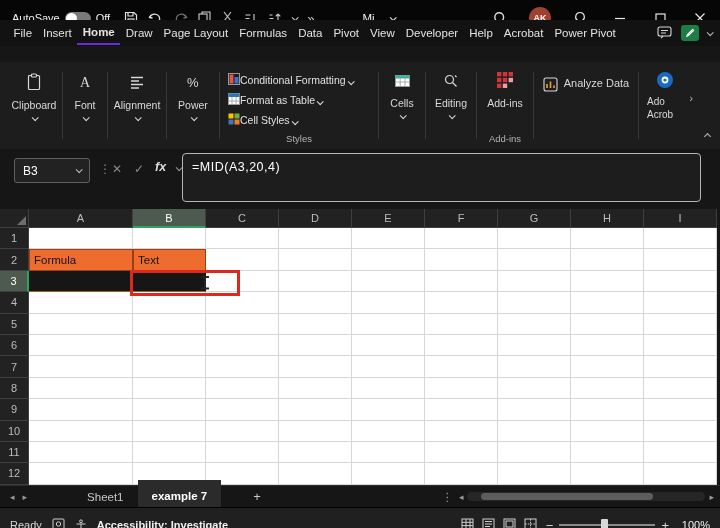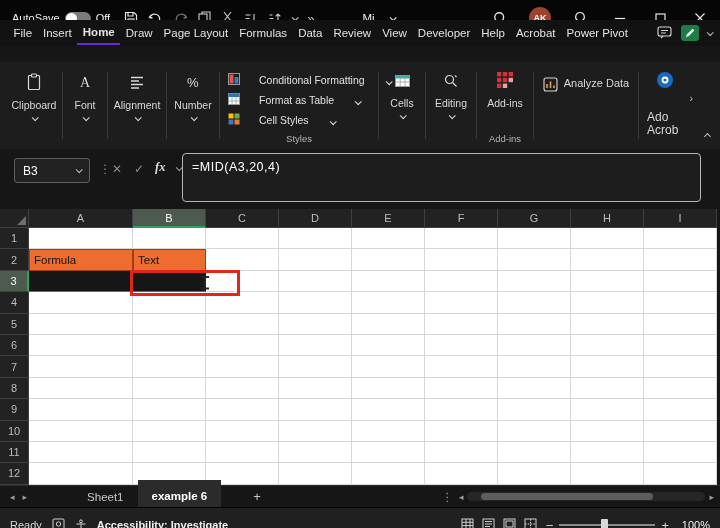--- a/index.html
+++ b/index.html
@@ -31,39 +31,39 @@
 
   
   .ribbon { position:absolute; top:62px; left:0; width:720px; height:87px; background:#1d1d1d; display:flex; align-items:stretch; padding:0 6px; }
   .rsep { width:1px; background:#383838; margin:10px 0; }
   .rgroup { display:flex; flex-direction:column; align-items:center; padding-top:11px; color:#d8d8d8; font-size:10.5px; }
   .rgroup .glabel { margin-top:6px; white-space:nowrap; }
   .rgroup .chev { margin-top:5px; }
   .g-clipboard{width:56px}.g-font{width:44px}.g-align{width:58px}.g-number{width:52px}
   .g-cells{width:46px}.g-editing{width:50px}
   .g-styles { width:158px; align-items:flex-start; padding:8px 6px 0 8px; position:relative; }
-  .styles-row { display:flex; align-items:center; gap:19px; height:20px; font-size:10.5px; color:#e0e0e0; white-space:nowrap; }
+  .styles-row { display:flex; align-items:center; gap:0; height:20px; font-size:10.5px; color:#e0e0e0; white-space:nowrap; }
   .styles-row .chev { margin-left:2px; }
   .group-bottom-label { position:absolute; bottom:5px; left:0; right:0; text-align:center; font-size:9.5px; color:#b5b5b5; }
   .g-addins { width:56px; position:relative; padding-top:9px; }
   .g-analyze { width:104px; flex-direction:row; align-items:flex-start; justify-content:center; gap:6px; padding-top:15px; font-size:11px; }
   .g-acrobat { width:52px; position:relative; padding-top:9px; }
-  .acro-lines { margin-top:20px; font-size:12px; line-height:13px; text-align:left; width:100%; padding-left:8px; }
+  .acro-lines { margin-top:4px; font-size:10px; line-height:13px; text-align:left; width:100%; padding-left:8px; }
   .acro-expander { position:absolute; right:-2px; top:30px; color:#bdbdbd; }
   .ribbon-collapse { position:absolute; right:10px; bottom:6px; color:#bdbdbd; }
   .ribbon-collapse .chev { transform:rotate(225deg); }
 
   
   .formulabar { position:absolute; top:149px; left:0; width:720px; height:60px; background:#161616; }
   .namebox { position:absolute; left:14px; top:9px; width:76px; height:25px; background:#222; border:1px solid #5e5e5e; border-radius:3px; color:#fff; font-size:12px; display:flex; align-items:center; padding:4px 8px; }
   .namebox .chev { margin-left:auto; color:#bdbdbd; }
   .fb-dots { position:absolute; left:99px; top:13px; color:#8a8a8a; font-size:12px; }
   .fb-cancel { position:absolute; left:112px; top:13px; color:#8a8a8a; font-size:12px; }
   .fb-enter { position:absolute; left:134px; top:13px; color:#8a8a8a; font-size:12px; }
-  .fb-fx { position:absolute; left:155px; top:11px; color:#dcdcdc; font-size:12.5px; font-style:italic; font-weight:bold;font-family:Liberation Serif, serif; }
+  .fb-fx { position:absolute; left:155px; top:11px; color:#dcdcdc; font-size:12.5px; font-style:italic; font-weight:bold; }
   .fb-chev { position:absolute; left:176px; top:17px; color:#9a9a9a; }
   .formula-box { position:absolute; left:182px; top:4px; width:519px; height:49px; background:#1d1d1d; border:1px solid #b5b5b5; border-radius:4px; color:#fff; font-size:12.5px; padding:6px 9px; letter-spacing:0.5px; }
 
   
   .grid { position:absolute; top:209px; left:0; width:717px; height:276px; display:grid;
           grid-template-columns:29px 104px repeat(8,73px); grid-template-rows:19px repeat(12,21.4px); background:#161616; }
   .corner { background:#222; border-right:1px solid #3f3f3f; border-bottom:1px solid #3f3f3f; position:relative; }
   .corner::after { content:""; position:absolute; right:2px; bottom:2px; border-style:solid; border-width:0 0 9px 9px; border-color:transparent transparent #6d6d6d transparent; }
   .col-header, .row-header { background:#222; color:#bdbdbd; font-size:11px; display:flex; align-items:center; justify-content:center; border-right:1px solid #3f3f3f; border-bottom:1px solid #3f3f3f; }
   .col-header.sel { background:#4d5a50; color:#fff; border-bottom:2px solid #2EA35C; }
@@ -201,21 +201,21 @@
 
   <div class="menubar">
     <div class="menu-items">
         <span class="menu-item">File</span>
         <span class="menu-item">Insert</span>
         <span class="menu-item active">Home</span>
         <span class="menu-item">Draw</span>
         <span class="menu-item">Page Layout</span>
         <span class="menu-item">Formulas</span>
         <span class="menu-item">Data</span>
-        <span class="menu-item">Review</span>
+        <span class="menu-item">Pivot</span>
         <span class="menu-item">View</span>
         <span class="menu-item">Developer</span>
         <span class="menu-item">Help</span>
         <span class="menu-item">Acrobat</span>
         <span class="menu-item">Power Pivot</span>
       </div>
     <div class="menu-icons">
       <span class="icon">
         <svg width="16" height="14" viewBox="0 0 16 14" fill="none" stroke="#d8d8d8" stroke-width="1.1">
             <rect x="1" y="1" width="13" height="9" rx="2"></rect>
@@ -267,21 +267,21 @@
       <span class="chev"></span>
     </div>
     <div class="rsep"></div>
 
     <div class="rgroup g-number">
       <span>
         <svg width="16" height="18" viewBox="0 0 16 18">
             <text x="2" y="14" fill="#d8d8d8" font-size="13">%</text>
           </svg>
       </span>
-      <span class="glabel">Number</span>
+      <span class="glabel">Power</span>
       <span class="chev"></span>
     </div>
     <div class="rsep"></div>
 
     <div class="rgroup g-styles">
       <div class="styles-row">
         <span>
           <svg width="12" height="12" viewBox="0 0 12 12">
               <rect x="0.5" y="0.5" width="11" height="11" fill="none" stroke="#9a9a9a"></rect>
               <rect x="1.5" y="1.5" width="4" height="9" fill="#E2574C"></rect>
@@ -541,21 +541,21 @@
 
   <div class="sheetbar">
     <div class="sheet-nav">
       <span class="tri">◂</span>
       <span class="tri">▸</span>
     </div>
     <div class="sheet-tab first">
       <span>Sheet1</span>
     </div>
     <div class="sheet-tab active">
-      <span>example 6</span>
+      <span>example 7</span>
     </div>
     <div class="add-sheet">
       <span>+</span>
     </div>
     <div class="sheet-right">
       <span style="color:#9a9a9a">⋮</span>
       <div class="hscroll">
         <span class="tri">◂</span>
         <span class="track">
             <span class="thumb"></span>

